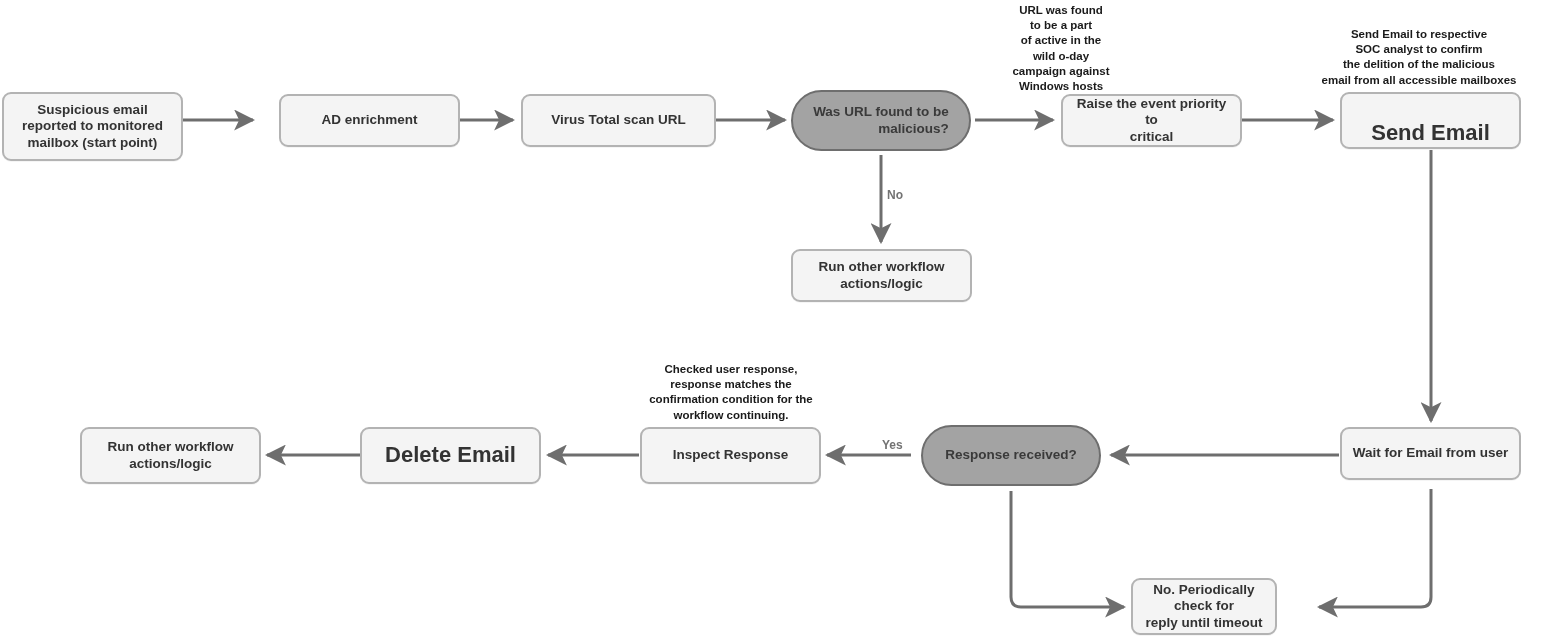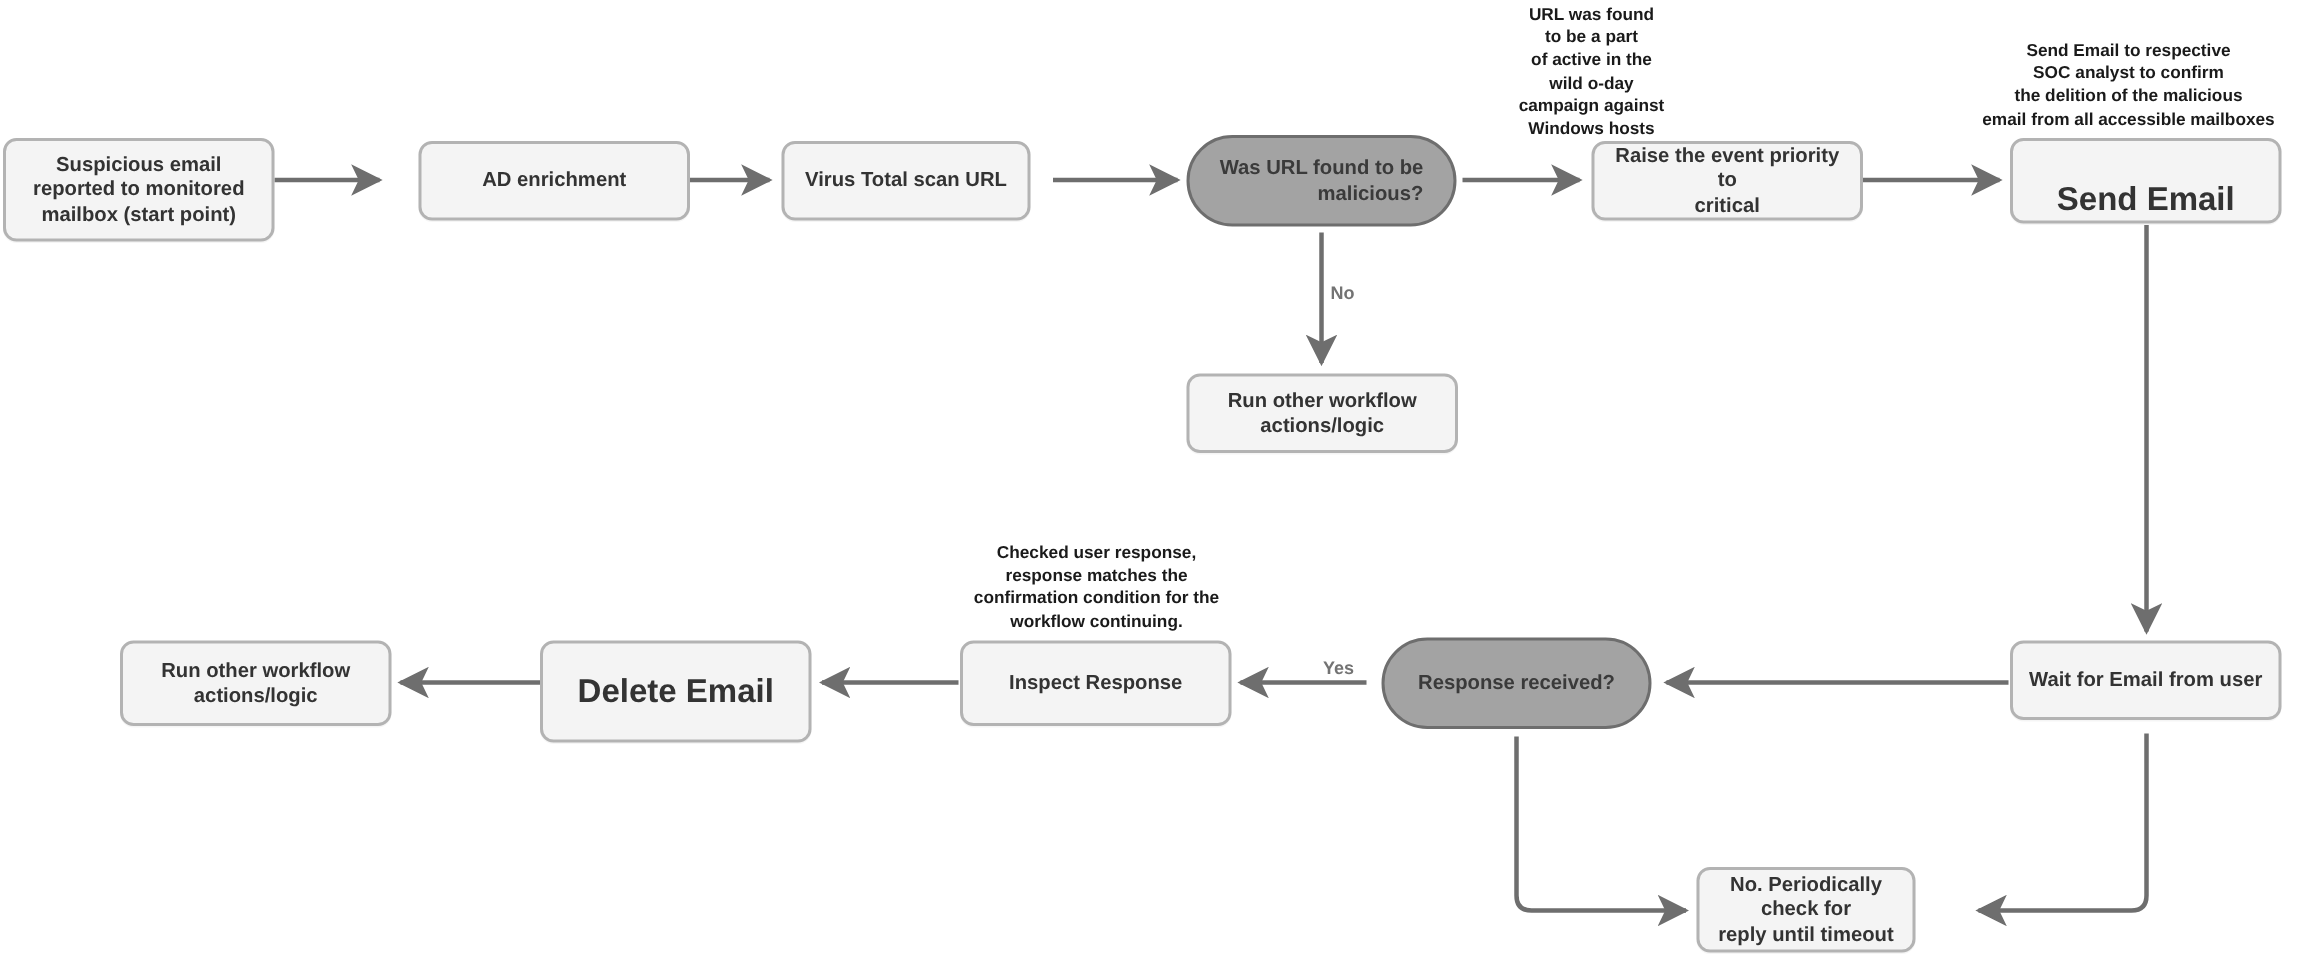--- a/index.html
+++ b/index.html
@@ -112,21 +112,21 @@
   <div class="node process" style="left:2px; top:92px; width:181px; height:69px;">
     <span class="node-label">Suspicious email
 reported to monitored
 mailbox (start point)</span>
   </div>
 
   <div class="node process" style="left:261px; top:94px; width:181px; height:53px;margin-left:18px;">
     <span class="node-label">AD enrichment</span>
   </div>
 
-  <div class="node process" style="left:521px; top:94px; width:166px; height:53px;">
+  <div class="node process" style="left:521px; top:94px; width:195px; height:53px;">
     <span class="node-label">Virus Total scan URL</span>
   </div>
 
   <div class="node decision" style="left:791px; top:90px; width:180px; height:61px;">
     <span class="node-label">Was URL found to be
 malicious?</span>
   </div>
 
   <div class="node process" style="left:1061px; top:94px; width:181px; height:53px;">
     <span class="node-label">Raise the event priority to
@@ -147,21 +147,21 @@
   </div>
 
   <div class="node decision" style="left:921px; top:425px; width:180px; height:61px;">
     <span class="node-label">Response received?</span>
   </div>
 
   <div class="node process" style="left:640px; top:427px; width:181px; height:57px;">
     <span class="node-label">Inspect Response</span>
   </div>
 
-  <div class="node process emphasis" style="left:360px; top:427px; width:181px; height:68px;">
+  <div class="node process emphasis" style="left:360px; top:427px; width:181px; height:57px;">
     <span class="node-label">Delete Email</span>
   </div>
 
   <div class="node process" style="left:80px; top:427px; width:181px; height:57px;">
     <span class="node-label">Run other workflow
 actions/logic</span>
   </div>
 
   <div class="node process" style="left:1131px; top:578px; width:146px; height:57px;">
     <span class="node-label">No. Periodically check for

